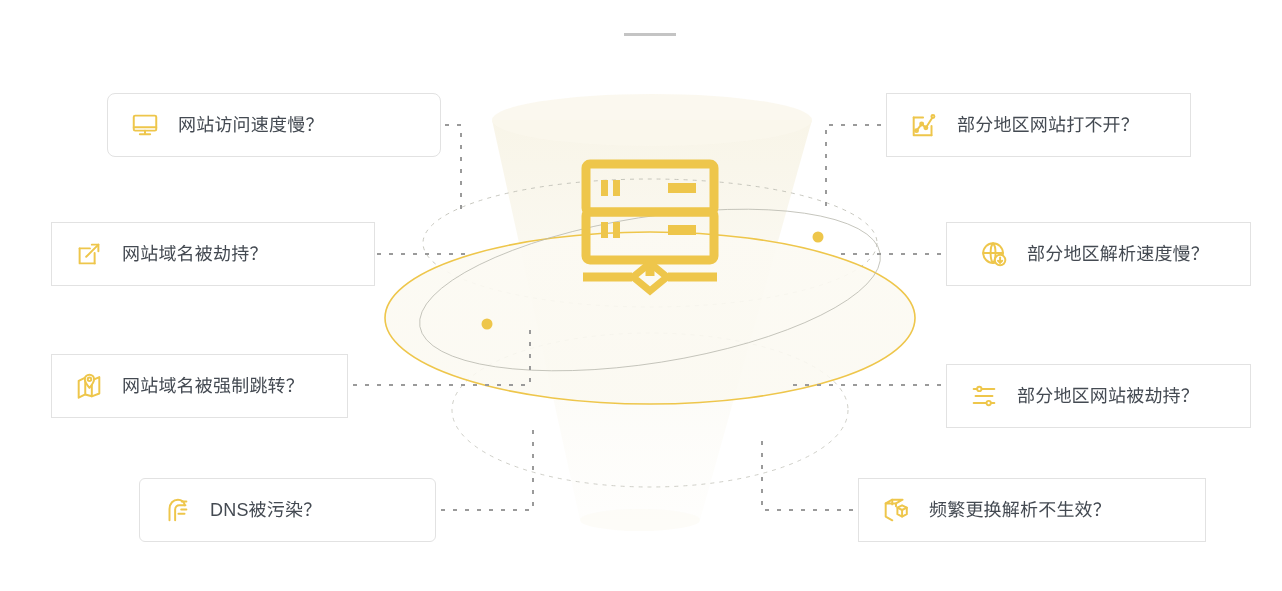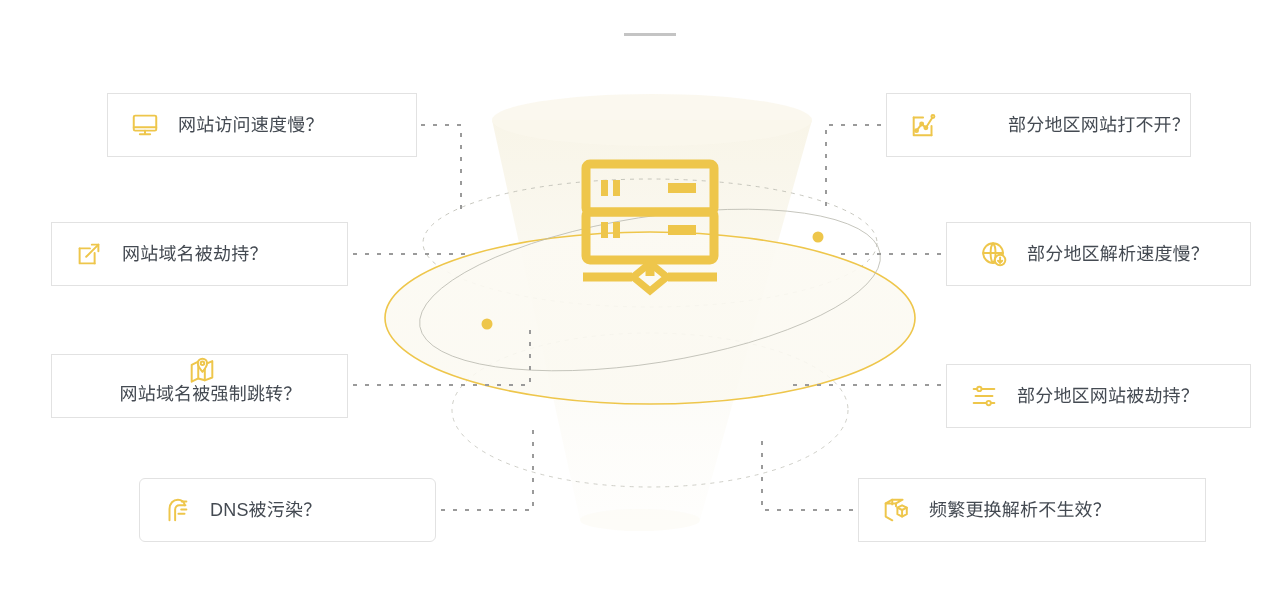--- a/index.html
+++ b/index.html
@@ -60,25 +60,25 @@
   }
   .card .card-label {
     font-size: 18px;
     color: #444a52;
     letter-spacing: 0.2px;
     white-space: nowrap;
     line-height: 1;
   }
 
   
-  #card-0 { left: 107px; top: 93px;  width: 310px; }
-  #card-1 { left: 51px;  top: 222px; width: 297px; }
-  #card-2 { left: 51px;  top: 354px; width: 297px; flex-direction: column; }
+  #card-0 { left: 107px; top: 93px;  width: 334px; border-radius: 8px; }
+  #card-1 { left: 51px;  top: 222px; width: 324px; }
+  #card-2 { left: 51px;  top: 354px; width: 297px; }
   #card-3 { left: 139px; top: 478px; width: 297px; border-radius: 6px; }
-  #card-4 { left: 886px; top: 93px;  width: 305px; justify-content: space-between; }
+  #card-4 { left: 886px; top: 93px;  width: 305px; }
   #card-5 { left: 946px; top: 222px; width: 305px; padding-left: 32px; }
   #card-6 { left: 946px; top: 354px; width: 305px; margin-top: 10px; }
   #card-7 { left: 858px; top: 478px; width: 348px; }
 </style>
 </head>
 <body>
 
 <div id="stage">
 
   <div id="top-divider"></div>

